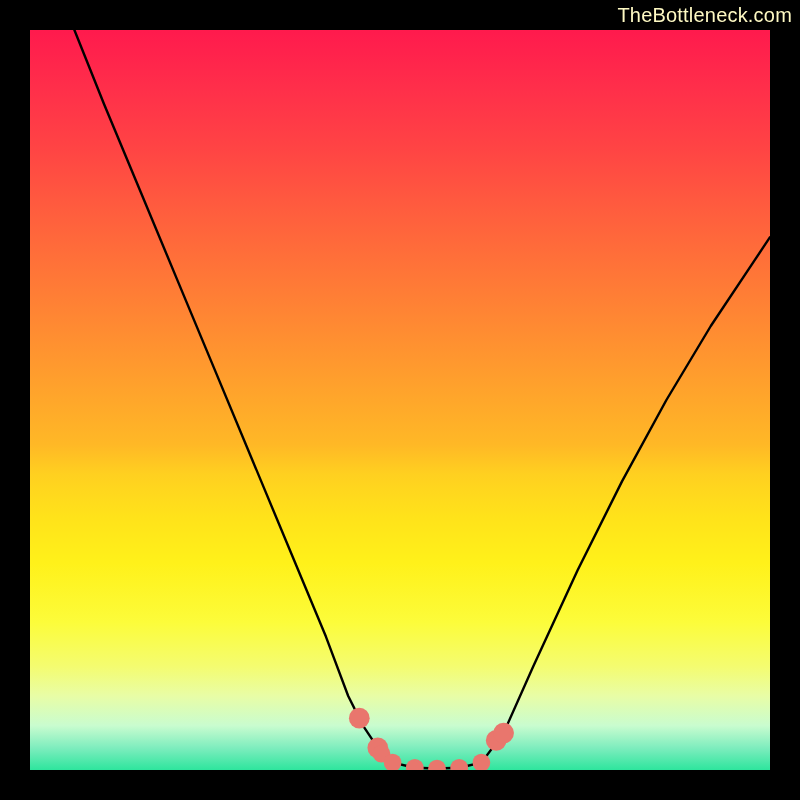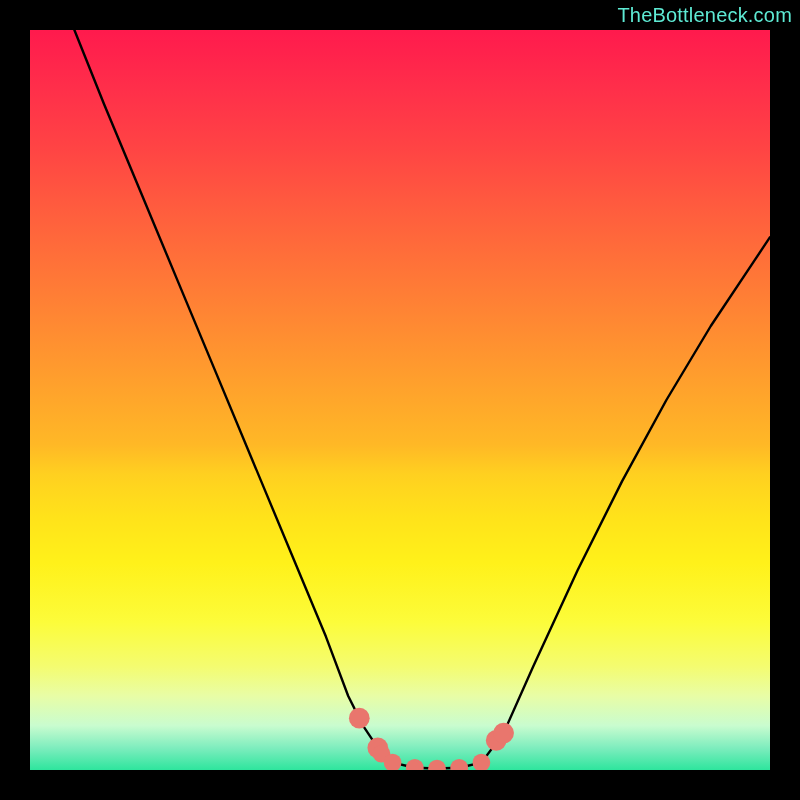--- a/index.html
+++ b/index.html
@@ -48,21 +48,21 @@
     position: absolute;
     left: 0;
     top: 0;
     width: 740px;
     height: 740px;
   }
   .watermark {
     position: absolute;
     top: 4px;
     right: 8px;
-    color: #5eead4;
+    color: #fef9c3;
     font-size: 20px;
     font-weight: 500;
     letter-spacing: 0.2px;
     user-select: none;
   }
 </style>
 </head>
 <body>
 
 <div class="frame">

